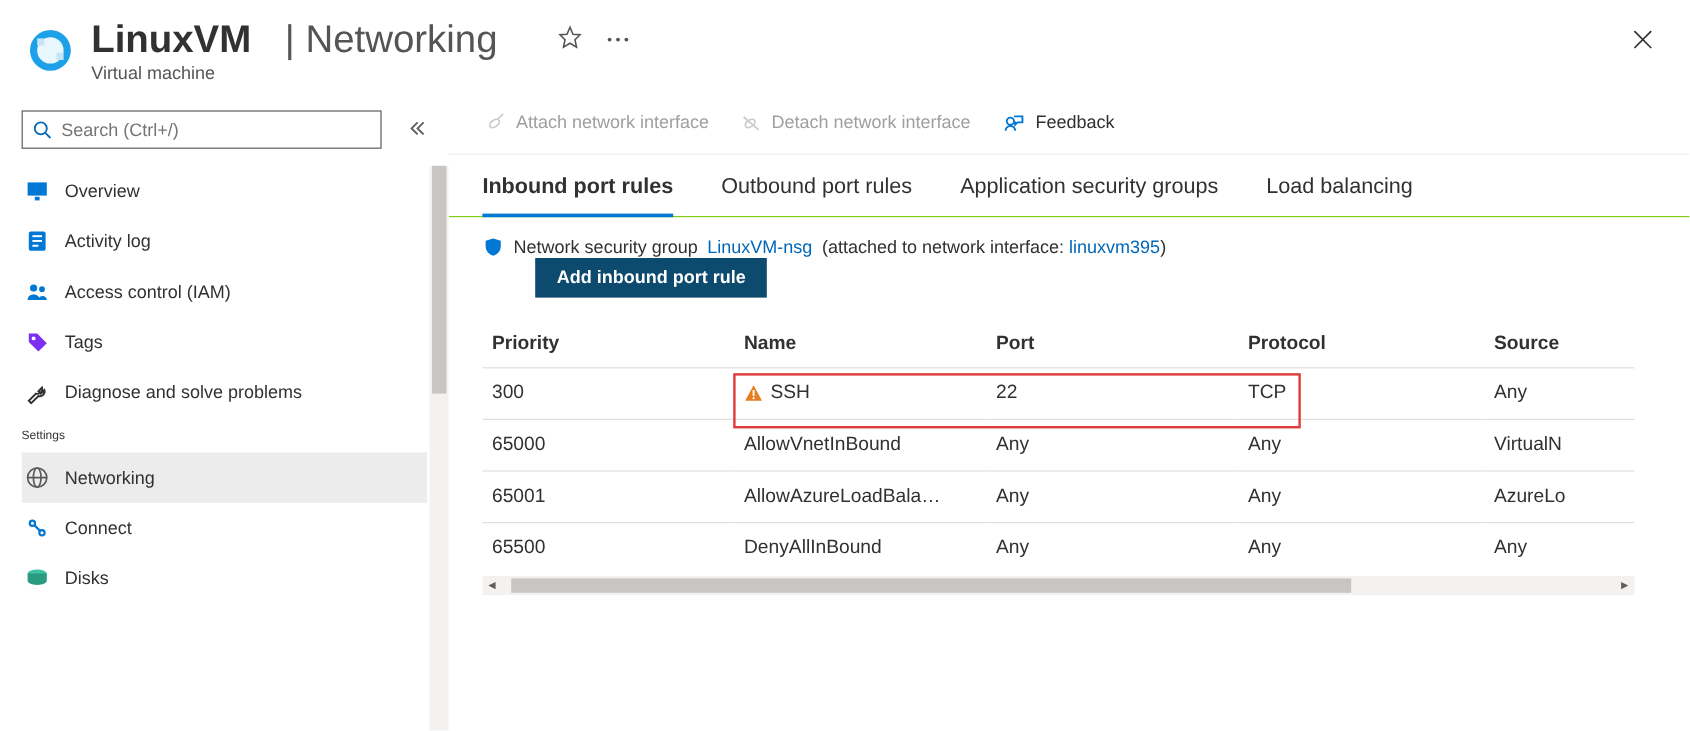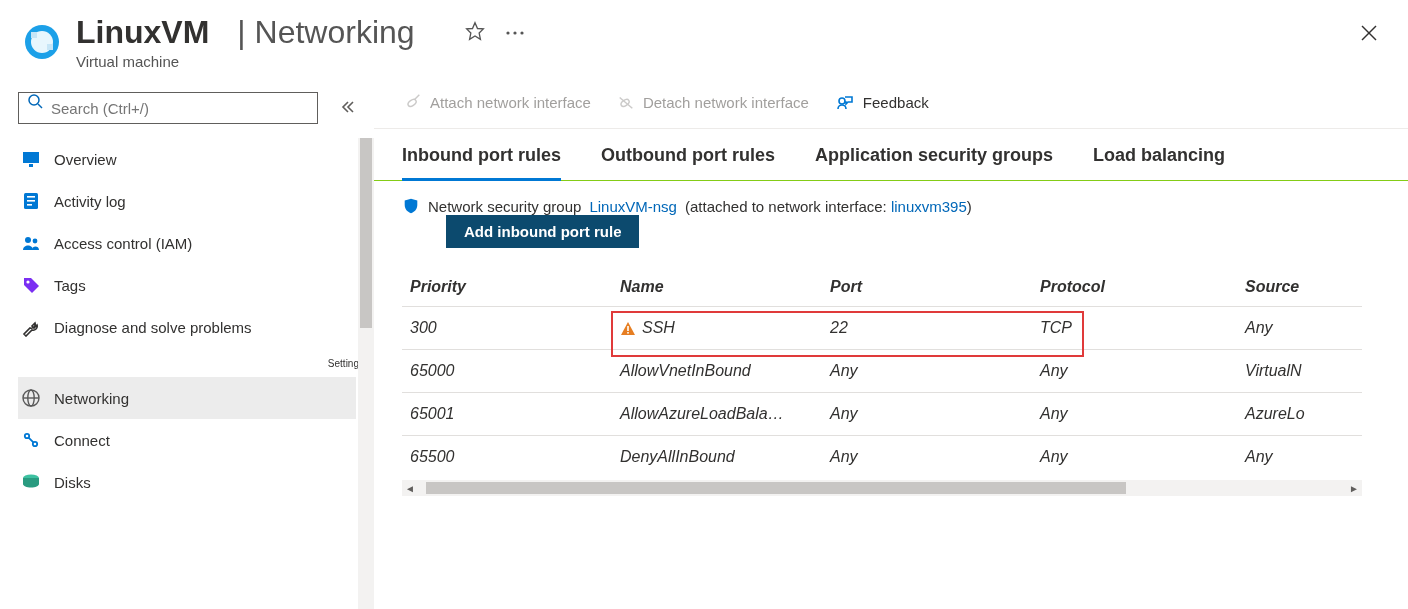--- a/index.html
+++ b/index.html
@@ -16,49 +16,49 @@
   .subtitle { font-size: 15px; color: #555; margin-top: 2px; }
   .fav-btn, .more-btn { background: none; border: none; cursor: pointer; padding: 4px; color: #555; }
   .title-actions { display: flex; align-items: center; gap: 12px; margin-left: 18px; }
   .close-btn { position: absolute; right: 24px; top: 18px; background: none; border: none; cursor: pointer; padding: 6px; }
 
   .content-row { display: flex; flex: 1; min-height: 0; }
 
   
   .sidebar { width: 374px; display: flex; flex-direction: column; padding: 18px 0 0 18px; }
   .search-row { display: flex; align-items: center; gap: 18px; padding-right: 6px; }
-  .search-box { flex: 0 0 300px; display: flex; border: 1px solid #605e5c; background: #fff; height: 32px; padding: 0 8px; gap: 6px; }
+  .search-box { flex: 0 0 300px; display: flex; align-items: center; border: 1px solid #605e5c; background: #fff; height: 32px; padding: 0 8px; gap: 6px; }
   .search-box input { border: none; outline: none; flex: 1; font-size: 15px; background: transparent; }
   .collapse-btn { background: none; border: none; cursor: pointer; color: #605e5c; padding: 4px; }
-  .sidebar-scroll { position: relative; flex: 1; overflow: hidden; margin-top: 14px; text-align: right; }
+  .sidebar-scroll { position: relative; flex: 1; overflow: hidden; margin-top: 14px; }
   .side-list { list-style: none; margin: 0; padding: 0; }
   .side-heading { padding: 10px 10px 8px 0; color: #323130; font-size: 10px; font-weight: 400; }
   .side-item { display: flex; align-items: center; gap: 12px; padding: 10px 10px 10px 2px; cursor: pointer; width: 338px; }
   .side-item.selected { background: #ececec; font-weight: 400; }
   .side-item .icn { width: 22px; height: 22px; display: flex; align-items: center; justify-content: center; flex: 0 0 22px; }
   .side-scrollbar-track { position: absolute; right: 0; top: 0; width: 16px; height: 100%; background: #f3f2f1; }
   .side-scrollbar-thumb { position: absolute; left: 2px; top: 0; width: 12px; height: 190px; background: #c8c6c4; }
 
   
   .main { flex: 1; display: flex; flex-direction: column; padding-top: 4px; min-width: 0; }
   .toolbar { display: flex; align-items: center; gap: 22px; padding: 10px 6px 12px 28px; border-bottom: 1px solid #edebe9; }
   .tool-btn { display: flex; align-items: center; gap: 8px; background: none; border: none; cursor: pointer; font-size: 15px; color: #323130; padding: 4px 2px; }
   .tool-btn.disabled { color: #a19f9d; cursor: default; }
   .tool-btn.disabled svg { opacity: 0.55; }
   .tabs { display: flex; align-items: center; gap: 40px; padding: 16px 6px 0 28px; border-bottom: 1px solid #84cc16; }
-  .tab { background: none; border: none; font-size: 18px; color: #323130; padding: 0 0 14px 0; cursor: pointer; position: relative; font-weight: bold; }
+  .tab { background: none; border: none; font-size: 18px; color: #323130; padding: 0 0 14px 0; cursor: pointer; position: relative; }
   .tab.active { font-weight: 600; }
   .tab.active::after { content: ""; position: absolute; left: 0; right: 0; bottom: -1px; height: 3px; background: #0078d4; }
   .nsg-block { padding: 16px 0 8px 28px; }
   .nsg-row1 { display: flex; align-items: center; gap: 8px; font-size: 15px; }
   .link { color: #0067b8; }
   .nsg-row2 { color: #555; margin: 4px 0 10px 28px; font-size: 15px; }
   .primary-btn { background: #0c4a6e; color: #ffffff; border: none; padding: 8px 18px; font-weight: 600; font-size: 15px; cursor: pointer; margin-left: 44px; }
 
-  .table-wrap { margin: 12px 0 0 28px; position: relative; font-style: italic; }
+  .table-wrap { margin: 12px 0 0 28px; position: relative; }
   table { border-collapse: collapse; width: 960px; table-layout: fixed; }
   th { text-align: left; font-weight: 600; padding: 10px 8px; font-size: 16px; }
   td { padding: 12px 8px; border-top: 1px solid #e1dfdd; font-size: 16px; vertical-align: middle; }
   .highlight-box { position: absolute; border: 2px solid #E03A3A; pointer-events: none; left: 209px; top: 43px; width: 473px; height: 46px; }
   .warn-icon { margin-right: 6px; vertical-align: middle; }
   .hscroll { margin: 2px 0 0 28px; height: 16px; background: #f3f2f1; position: relative; width: 960px; display: flex; align-items: center; justify-content: space-between; }
   .hscroll-thumb { position: absolute; left: 24px; width: 700px; top: 2px; height: 12px; background: #c8c6c4; }
   .hscroll-arrow { width: 16px; height: 16px; display: flex; align-items: center; justify-content: center; font-size: 10px; color: #605e5c; z-index: 1; }
 </style>
 </head>

